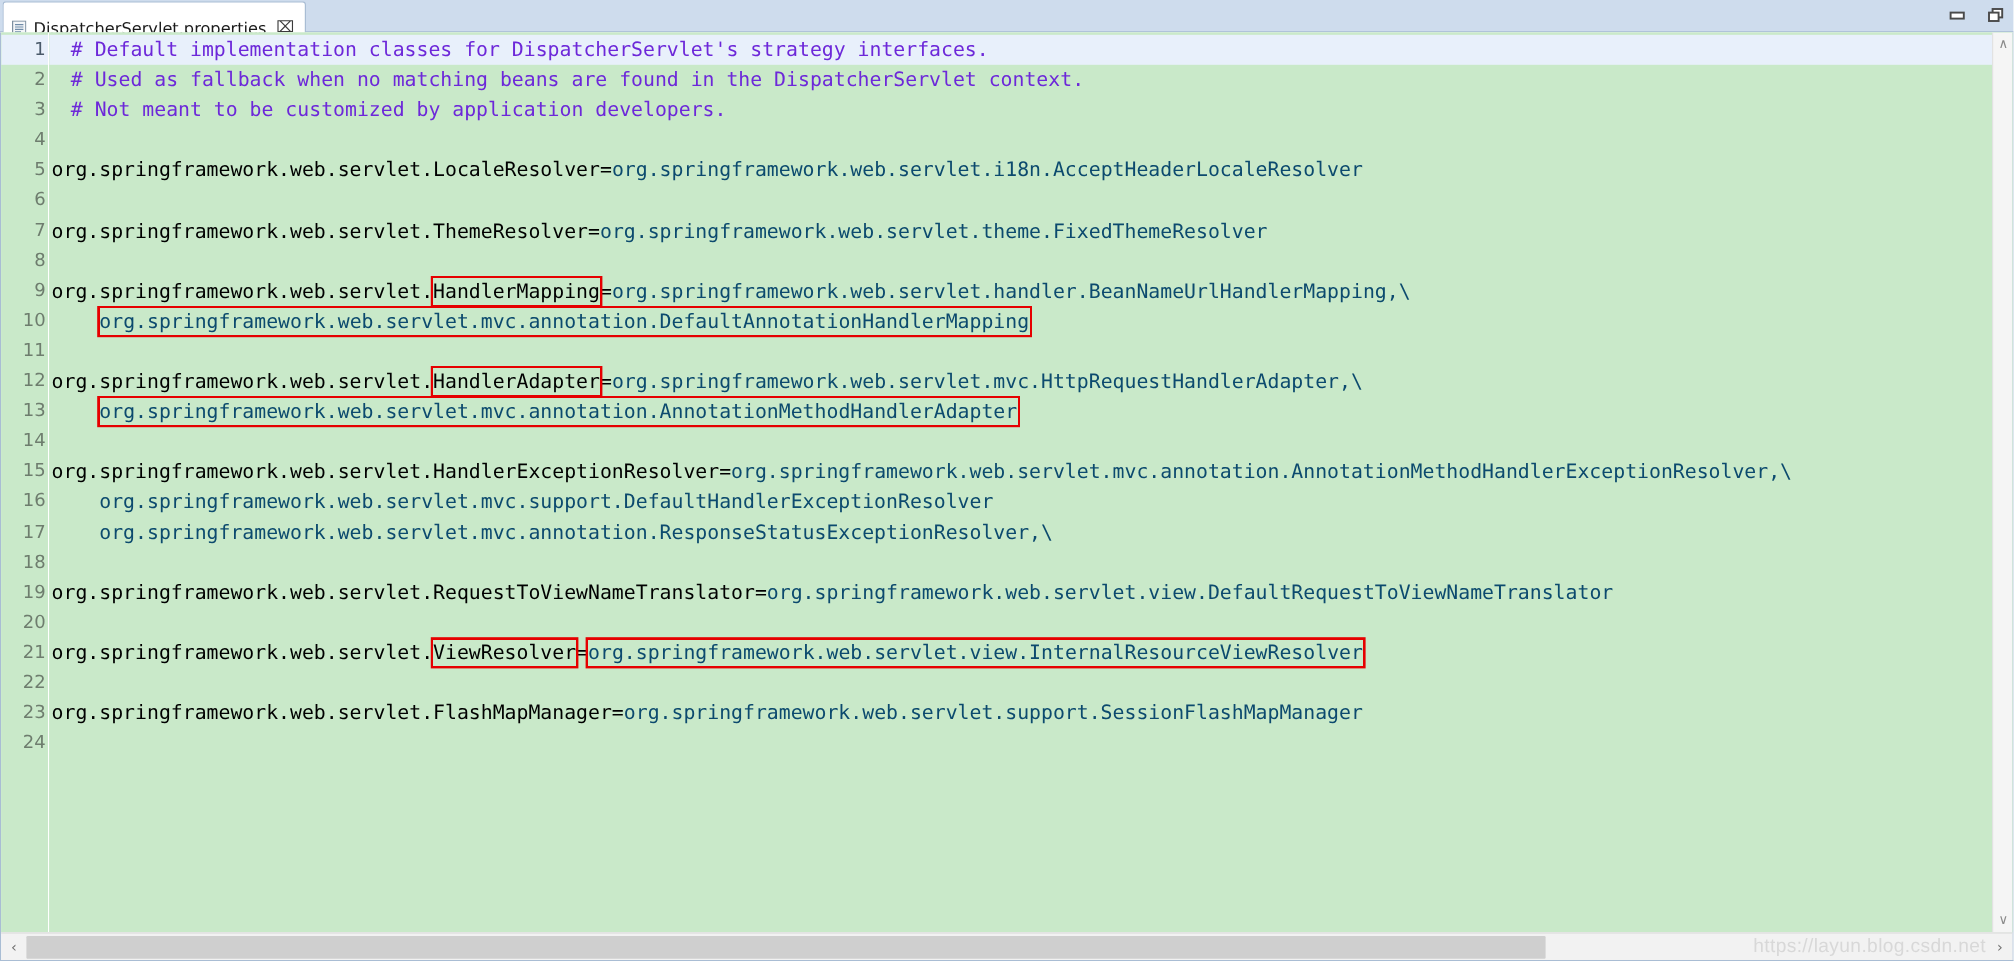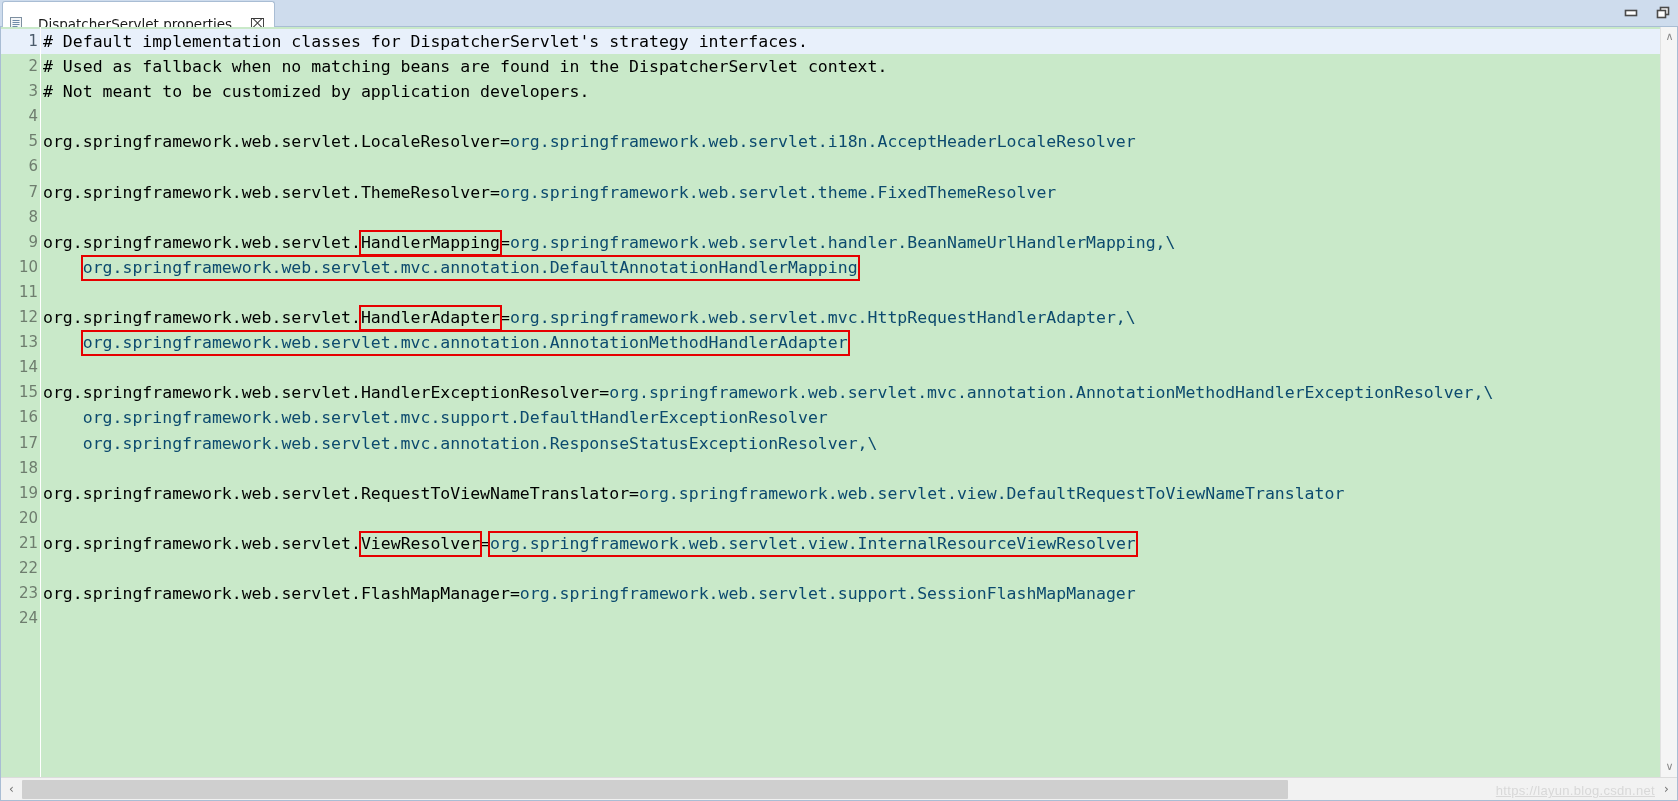--- a/index.html
+++ b/index.html
@@ -31,21 +31,21 @@
     border-bottom: 1px solid #a9bdd4;
     box-sizing: border-box;
   }
   .tab {
     position: absolute;
     left: 2px;
     top: 1px;
     height: 44px;
     display: flex;
     align-items: center;
-    gap: 16px;
+    gap: 6px;
     padding: 0 9px 0 7px;
     background: #ffffff;
     border: 1px solid #a9bdd4;
     border-bottom: none;
     border-radius: 3px 3px 0 0;
     box-sizing: border-box;
   }
   .tab-file-icon {
     width: 12px;
     height: 14px;
@@ -138,21 +138,21 @@
     white-space: pre;
     font-family: "DejaVu Sans Mono", monospace;
     font-size: 16.5px;
     letter-spacing: 0px;
     color: #000000;
     padding-left: 2px;
     box-sizing: border-box;
   }
   .code-line.cur { background: #e8f0fb; }
 
-  .tok-comment { color: #000000; }
+  .tok-comment { color: #6d28d9; margin-left: 16px; }
   .tok-key     { color: #000000; }
   .tok-eq      { color: #000000; }
   .tok-val     { color: #0c4a6e; }
 
   
   .boxed {
     position: relative;
     box-shadow: 0 0 0 2px #e60000;
     display: inline-block;
     line-height: 22px;
@@ -219,27 +219,26 @@
     width: 77.5%;
     background: #cfcfcf;
     border-radius: 1px;
     cursor: pointer;
   }
 
   .watermark {
     position: absolute;
     right: 22px;
     bottom: 2px;
-    font-size: 13px;
+    font-size: 16px;
     color: #d8d8d8;
     font-family: "Liberation Sans", sans-serif;
     white-space: nowrap;
     pointer-events: none;
     letter-spacing: 0.3px;
-    text-decoration: underline;
   }
 </style>
 </head>
 <body>
 
 <div class="window">
 
   <div class="tabbar">
     <div class="tab">
       <span class="tab-file-icon">

